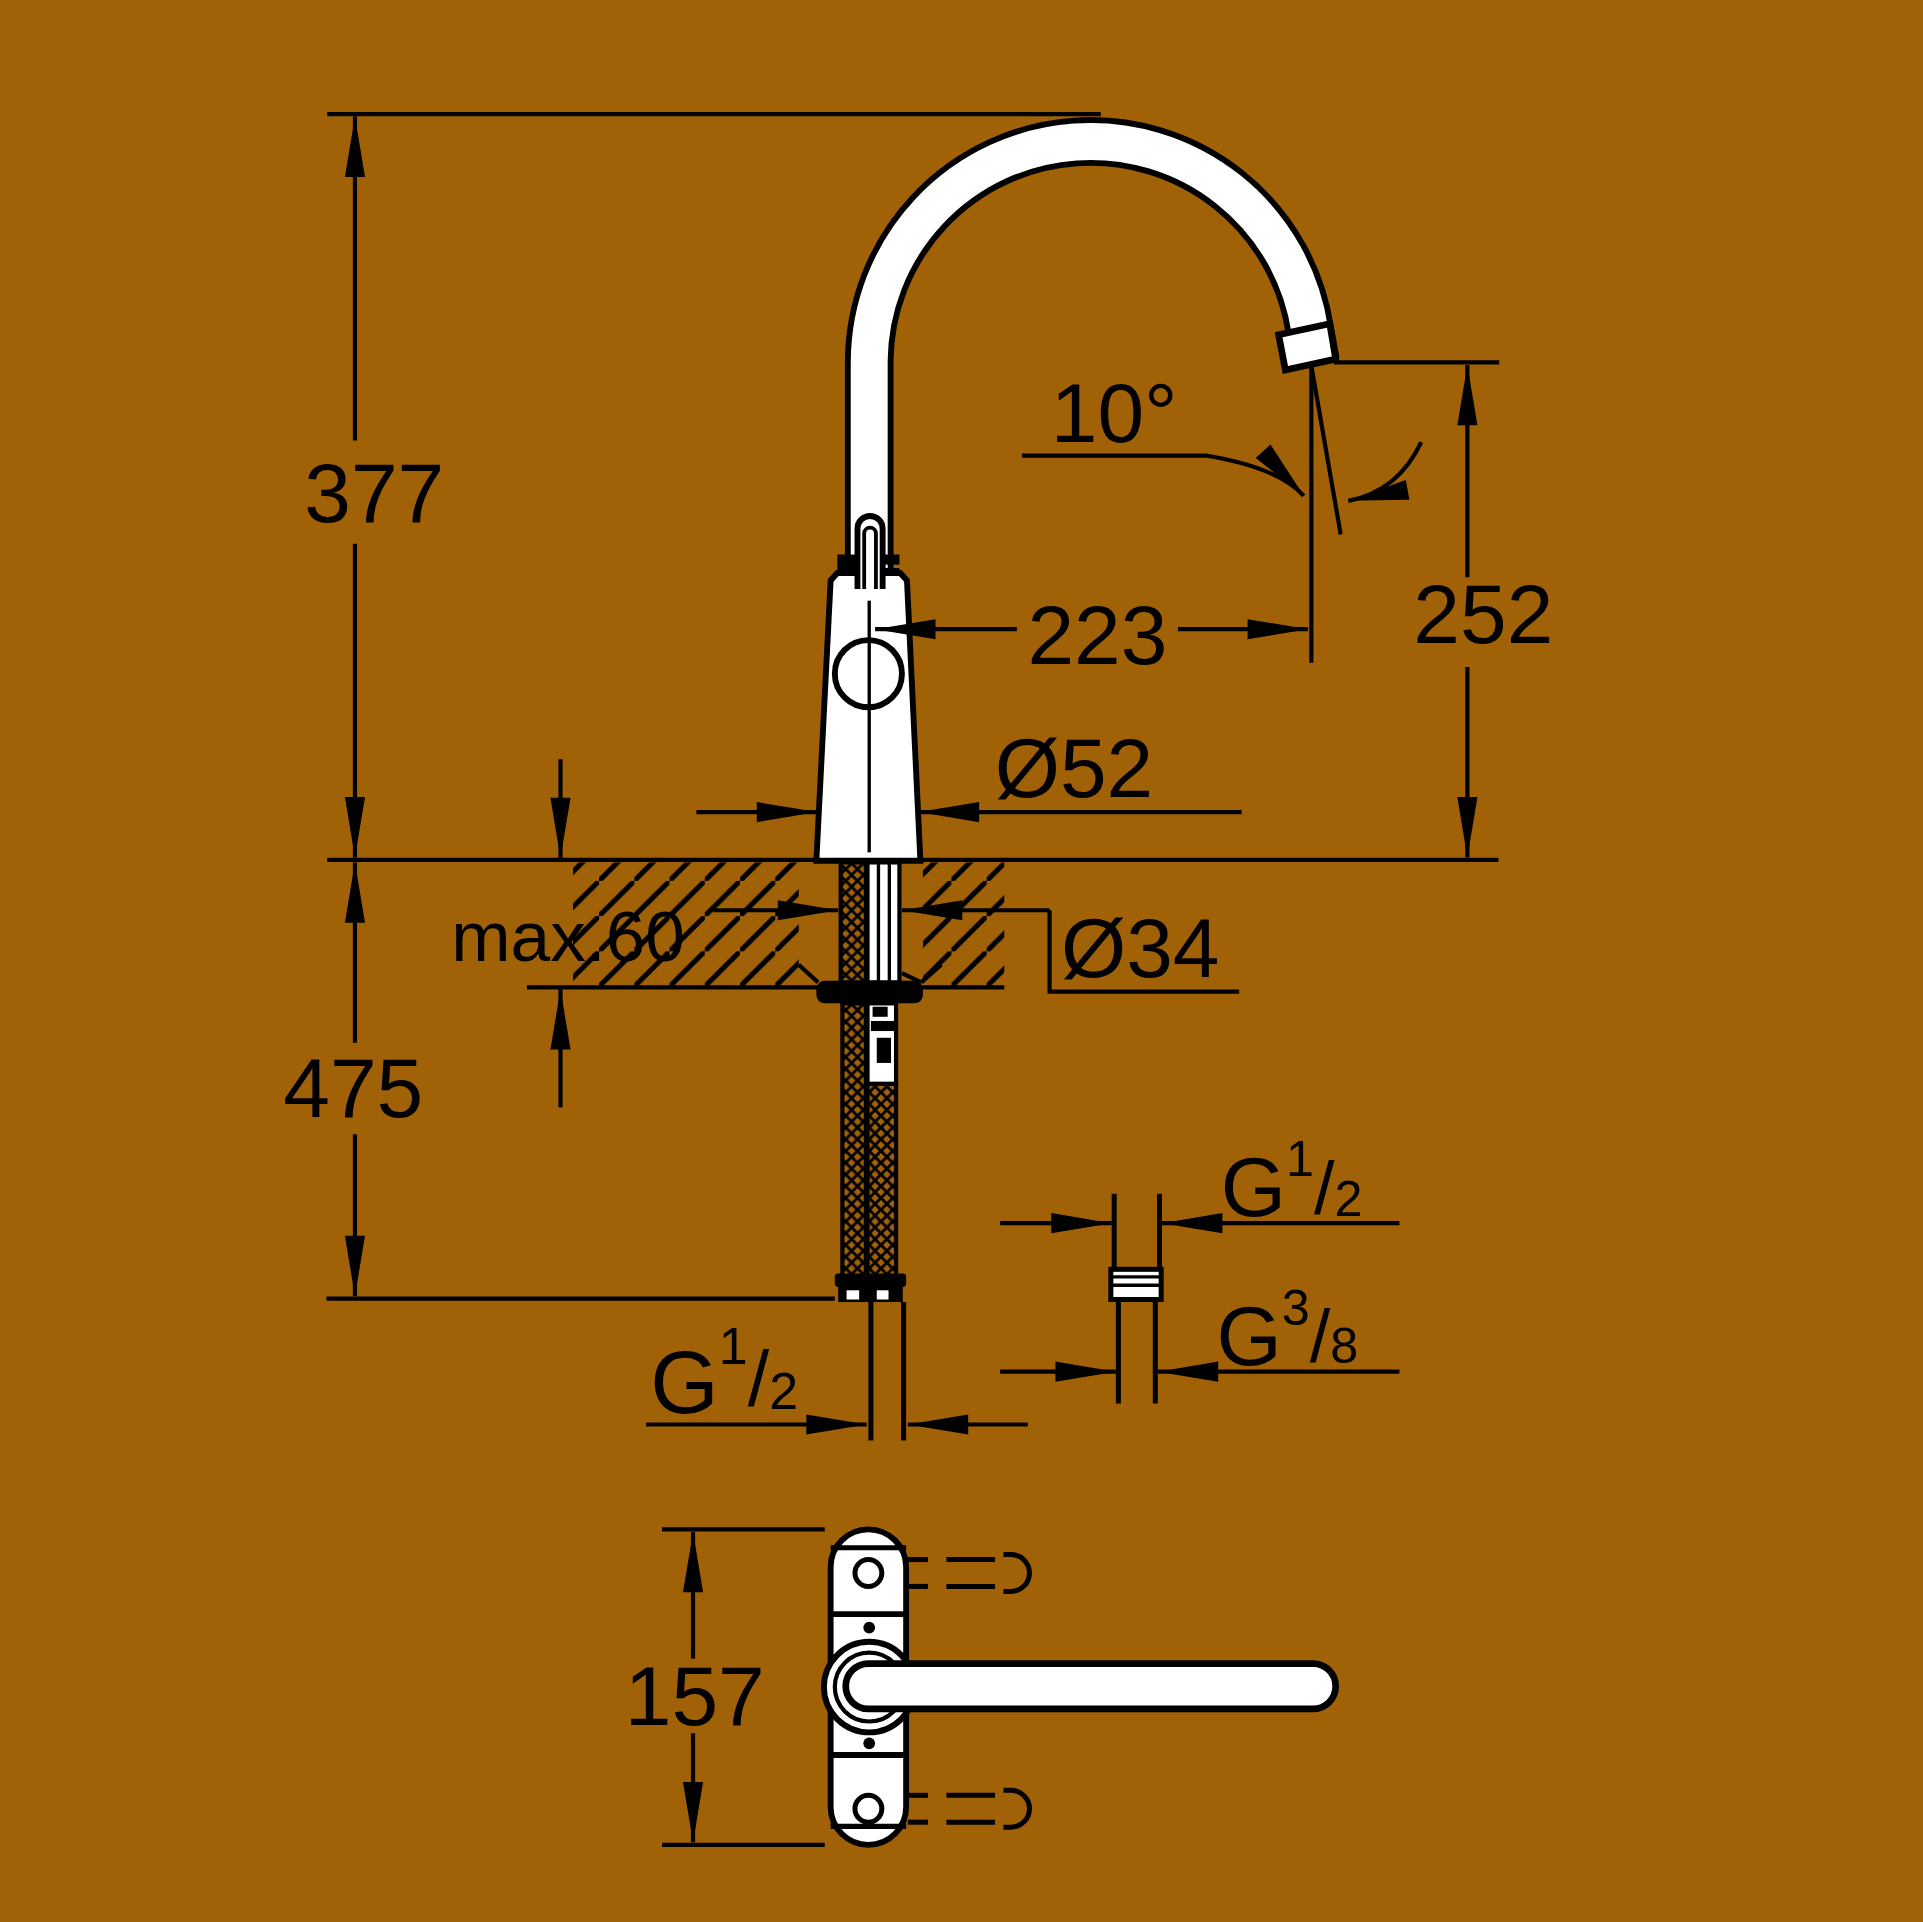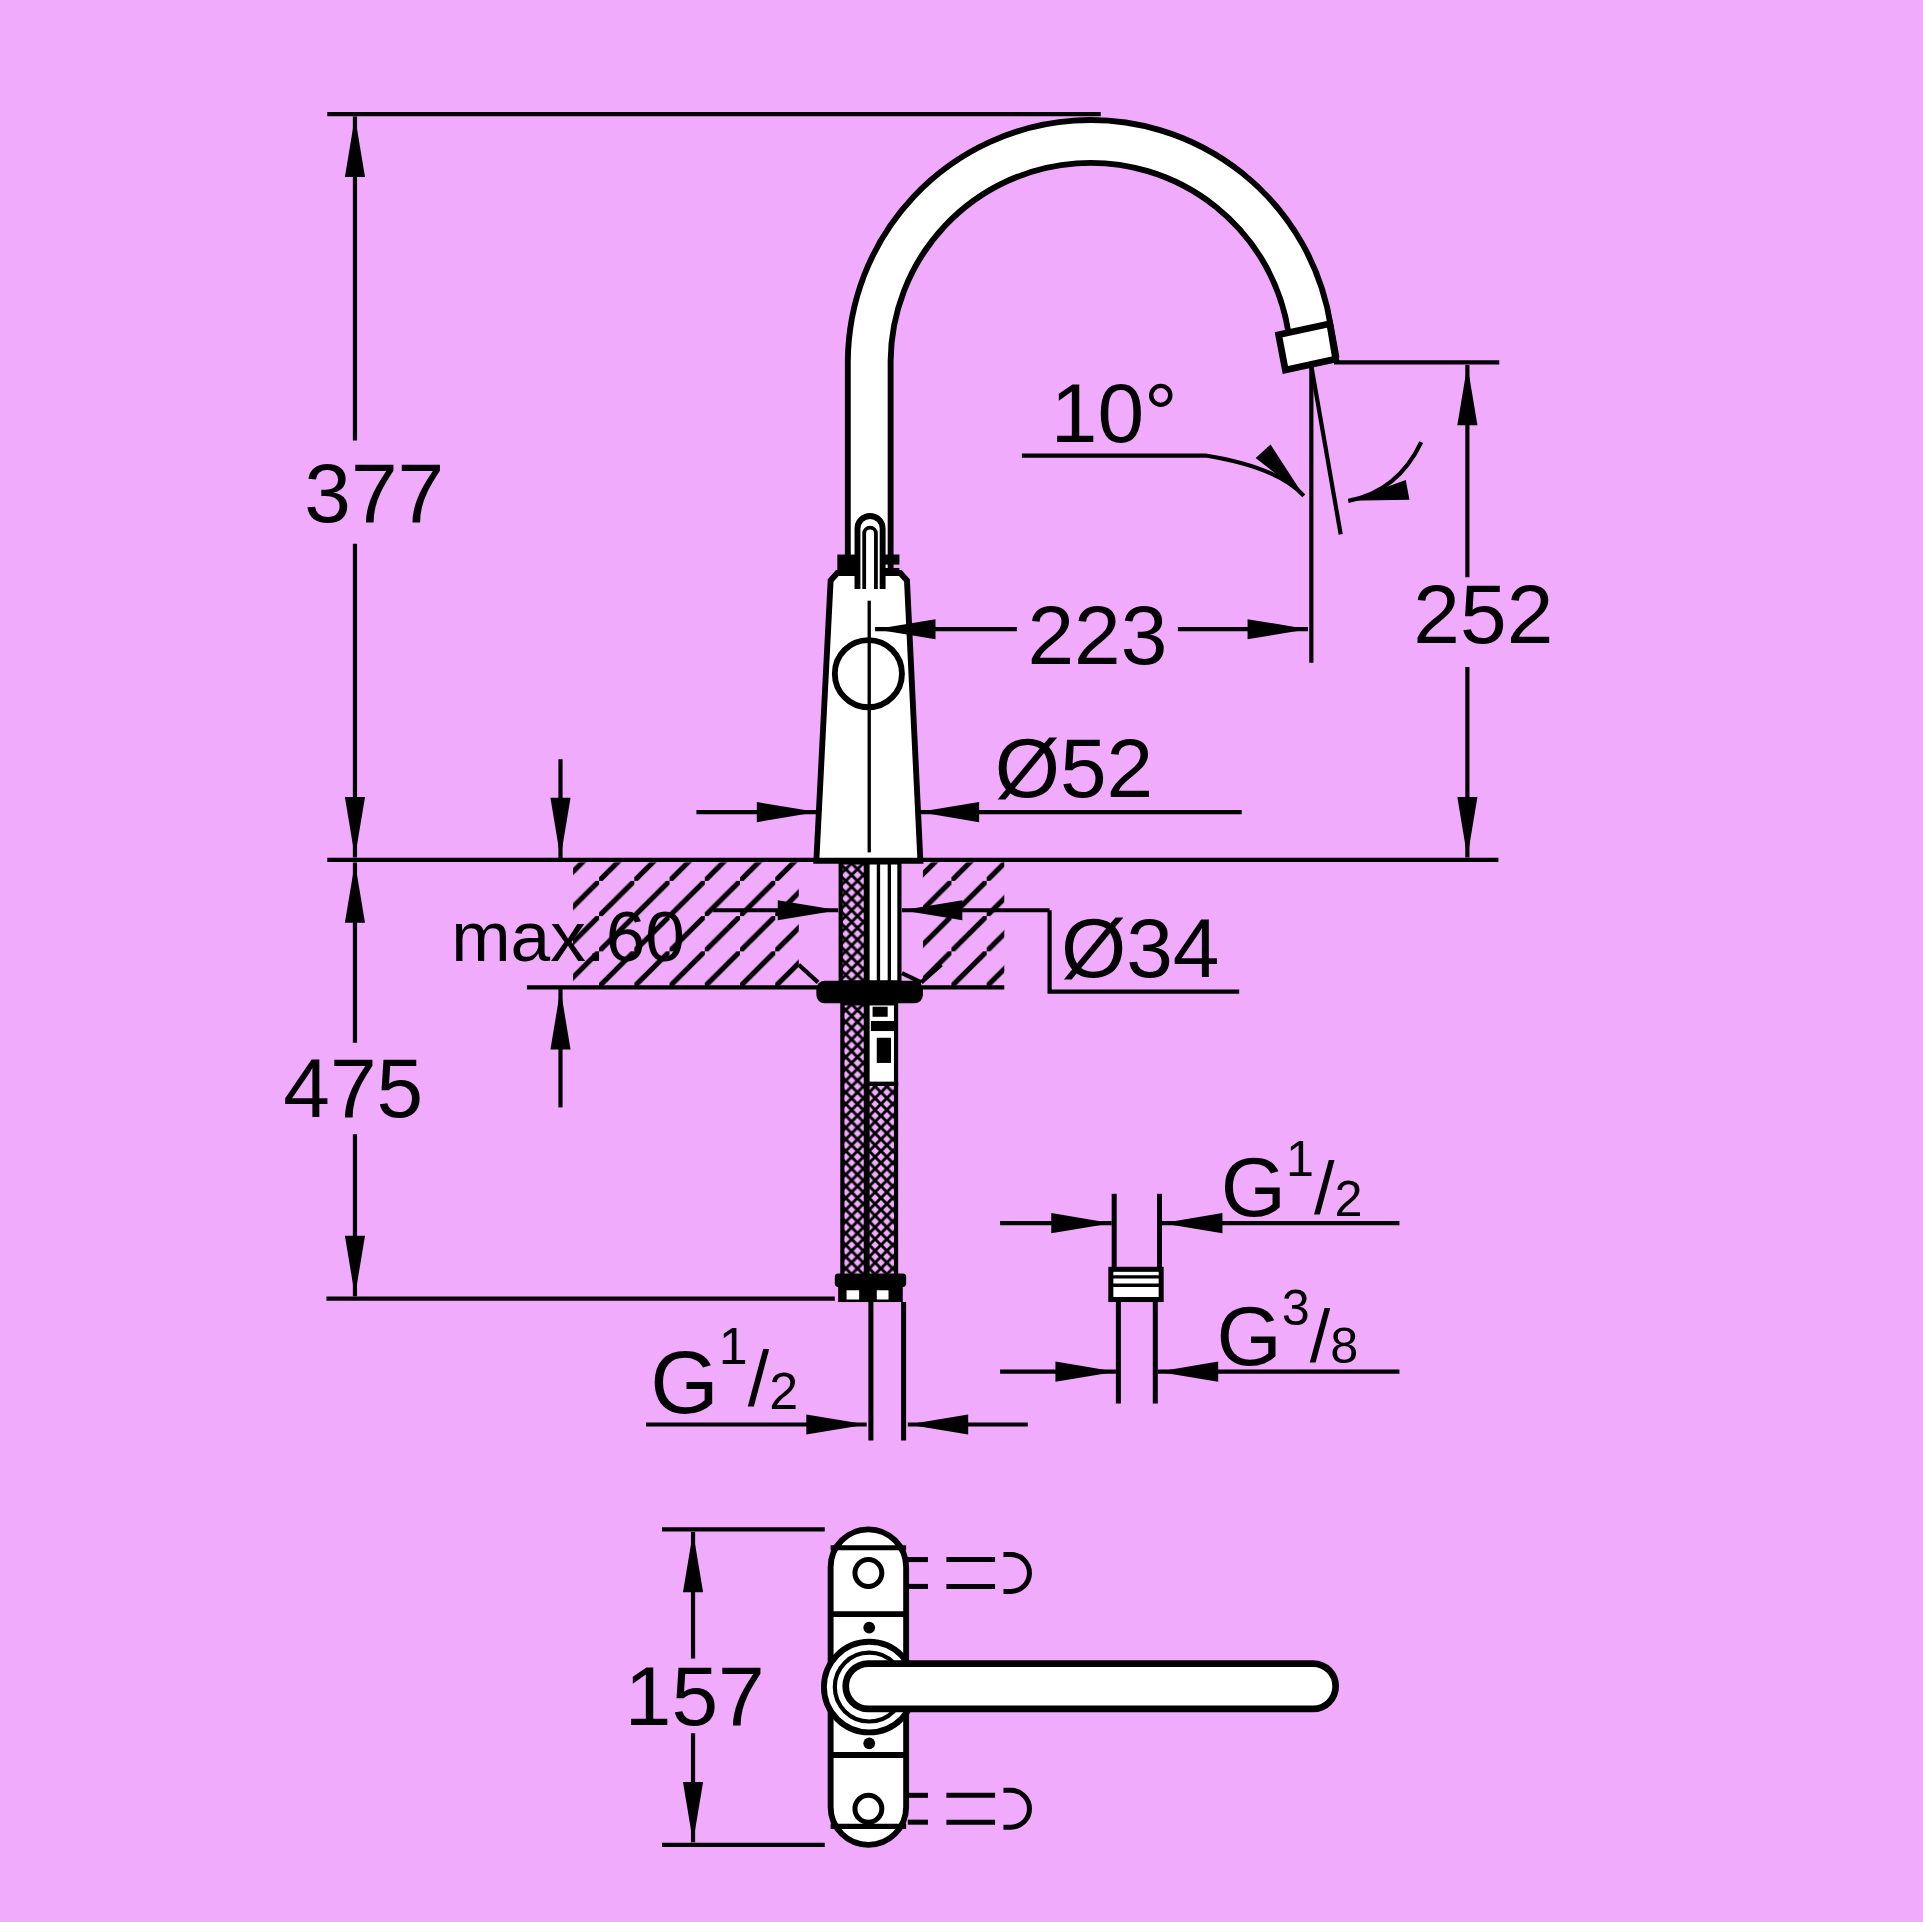--- a/index.html
+++ b/index.html
@@ -1,16 +1,16 @@
 <!DOCTYPE html>
 <html style="font-size:13.4px"><head>
 <meta charset="utf-8">
 <style>
   html,body{margin:0;padding:0;background:#ffffff;}
-  .stage{width:1923px;height:1922px;background:#f0abfc;position:relative;}
+  .stage{width:1923px;height:1922px;background:#a16207;position:relative;}
   svg{display:block;}
   text, tspan{
     font-family:"Liberation Sans","DejaVu Sans",sans-serif;
     fill:#000;
   }
   .ln{stroke:#000;stroke-width:5;fill:none;}
   .ln4{stroke:#000;stroke-width:4;fill:none;}
   .ln6{stroke:#000;stroke-width:6;fill:none;}
   .ln7{stroke:#000;stroke-width:7;fill:none;}
   .white-fill{fill:#fff;}

